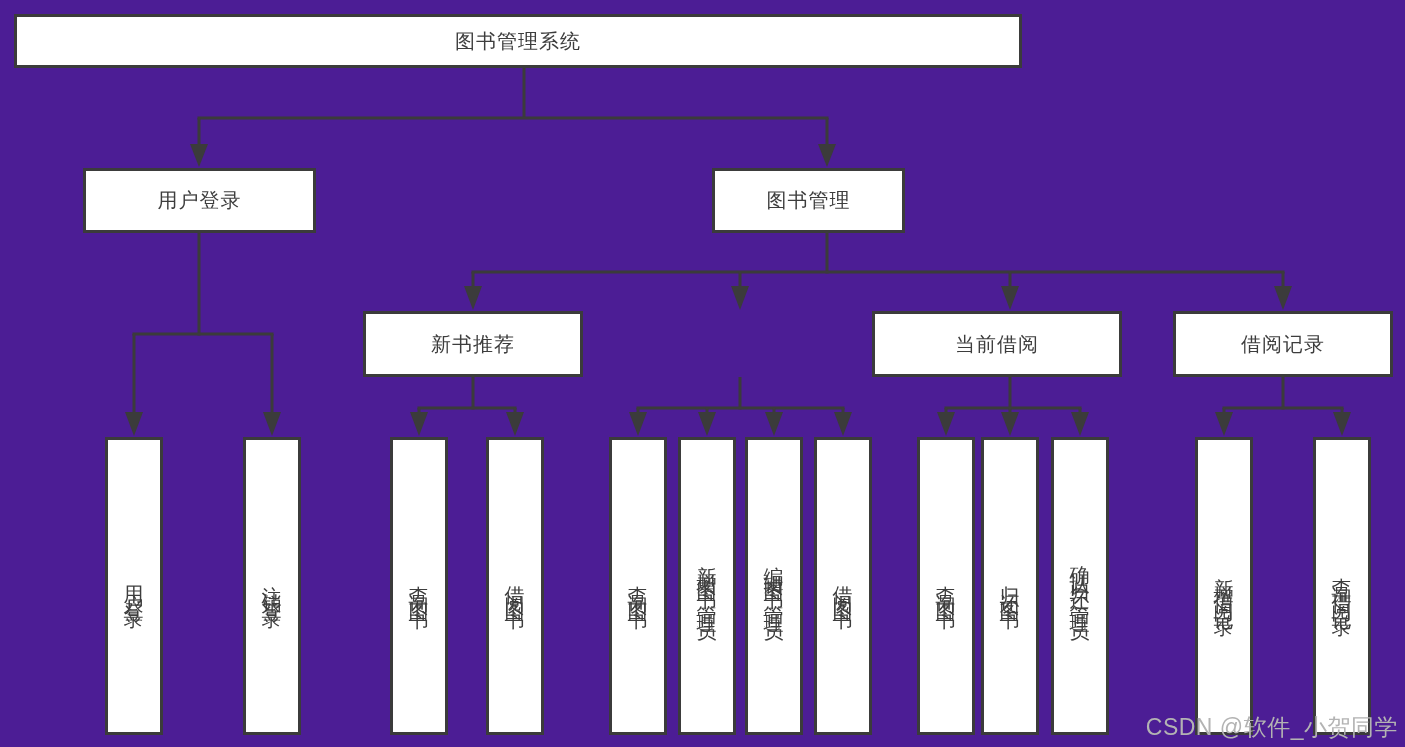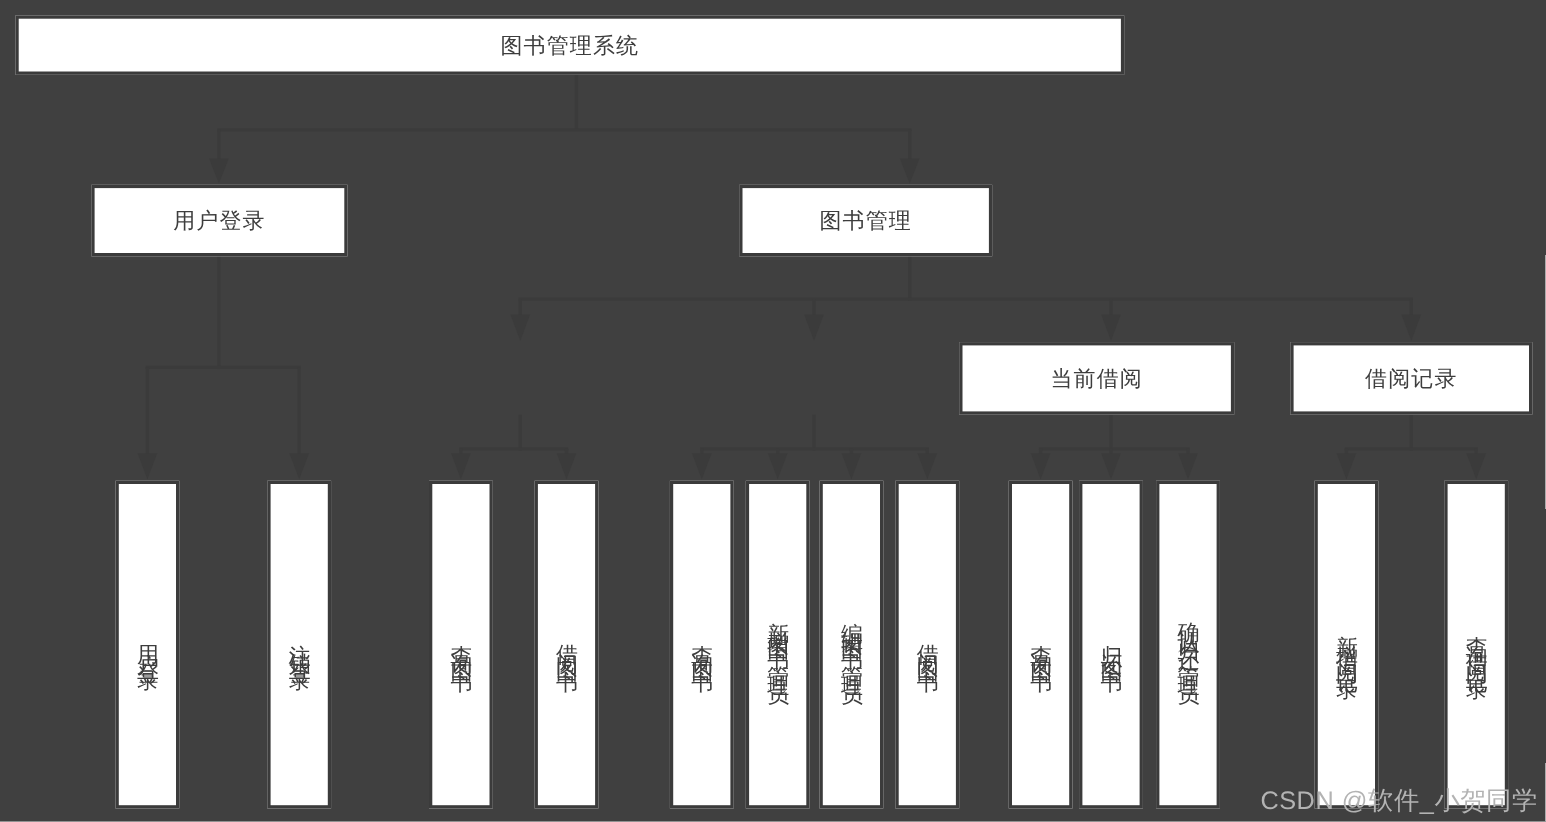--- a/index.html
+++ b/index.html
@@ -1,17 +1,17 @@
 <!DOCTYPE html>
 <html><head>
 <meta charset="utf-8">
 <style>
   html,body { margin:0; padding:0; background:#ffffff; }
   .stage {
-    position:relative; width:1405px; height:747px; background:#404040;
+    position:relative; width:1405px; height:747px; background:#4c1d95;
     font-family:"Liberation Sans","DejaVu Sans",sans-serif; overflow:hidden;
   }
   .wires { position:absolute; left:0; top:0; }
   .node {
     position:absolute; box-sizing:border-box; border:3px solid #3b3b3b;
     background:#ffffff; display:flex; align-items:center; justify-content:center;
     color:#3d3d3d;
   }
   .h .lbl { font-size:20px; letter-spacing:1px; white-space:nowrap; }
   .v .lbl {
@@ -98,24 +98,27 @@
     </g>
   </svg>
 
   <div class="node h" style="left:14px;top:14px;width:1008px;height:54px">
     <span class="lbl">图书管理系统</span>
   </div>
 
   <div class="node h" style="left:83px;top:168px;width:233px;height:65px">
     <span class="lbl">用户登录</span>
   </div>
-  <div class="node h" style="left:672px;top:168px;width:230px;height:65px">
+  <div class="node h" style="left:712px;top:168px;width:193px;height:65px">
     <span class="lbl">图书管理</span>
   </div>
 
+  <div class="node h" style="left:363px;top:311px;width:220px;height:66px">
+    <span class="lbl">新书推荐</span>
+  </div>
   <div class="node h" style="left:872px;top:311px;width:250px;height:66px">
     <span class="lbl">当前借阅</span>
   </div>
   <div class="node h" style="left:1173px;top:311px;width:220px;height:66px">
     <span class="lbl">借阅记录</span>
   </div>
 
   <div class="node v" style="left:105px;top:437px;width:58px;height:298px">
     <span class="lbl">用户登录</span>
   </div>

